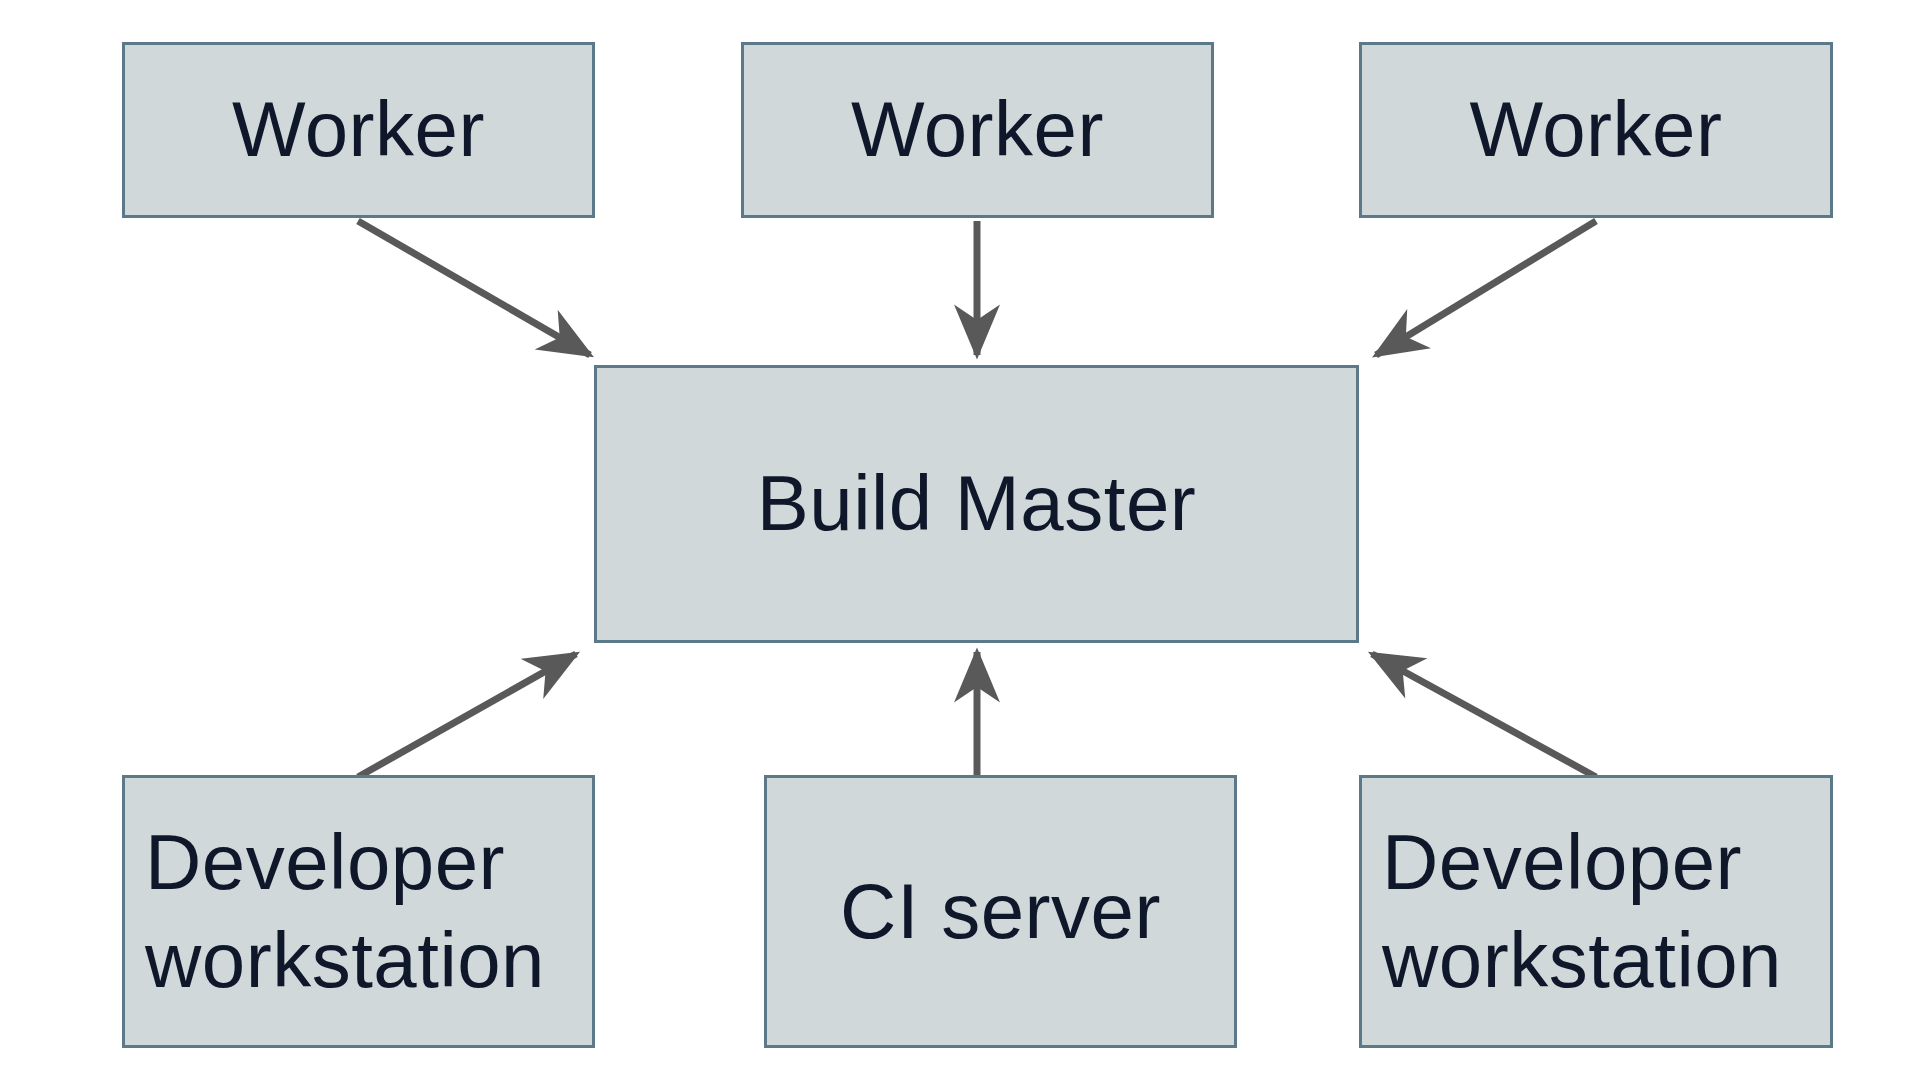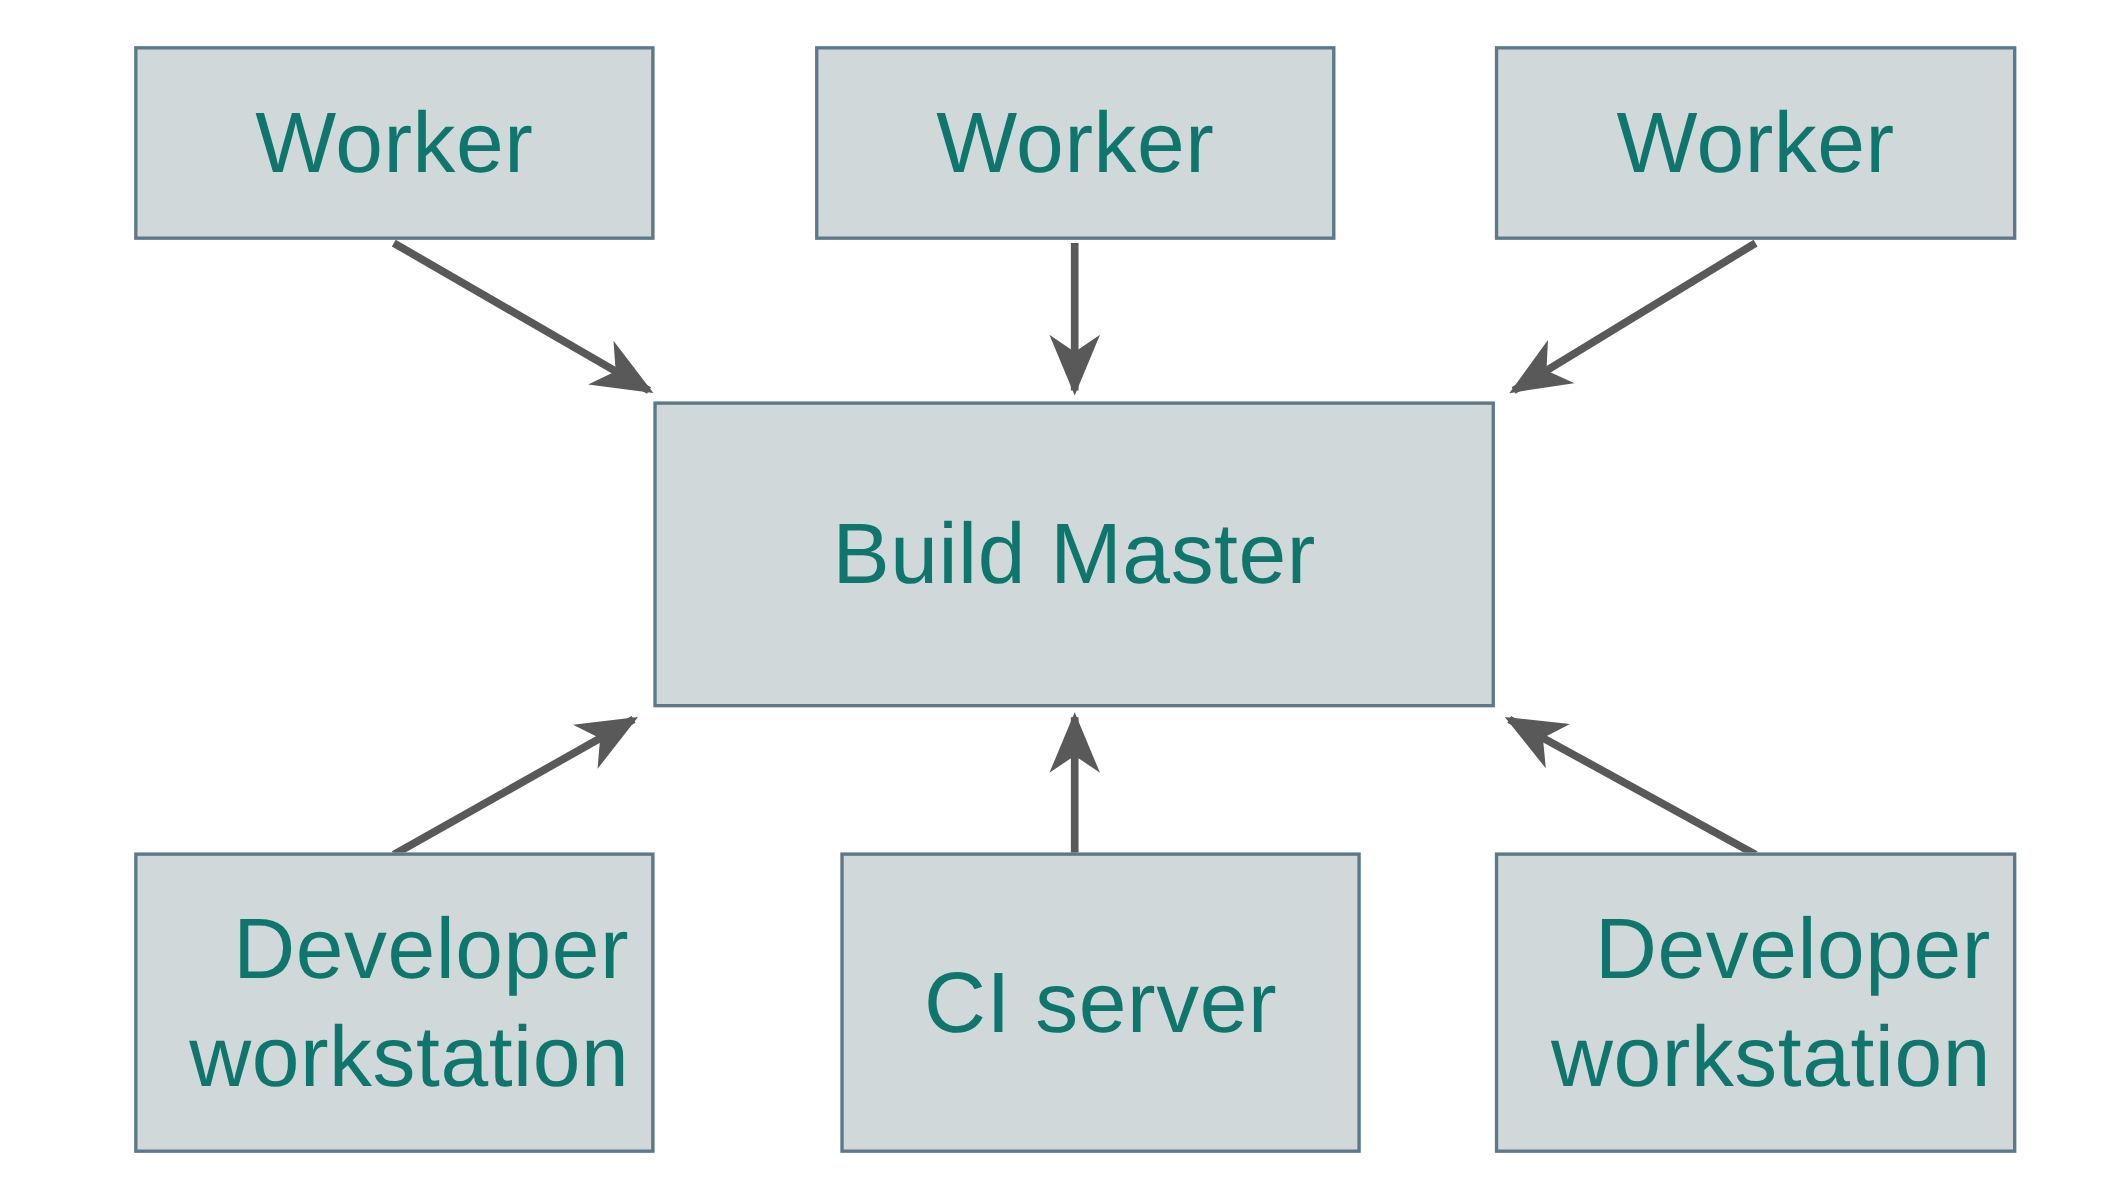--- a/index.html
+++ b/index.html
@@ -23,22 +23,22 @@
     height: 1090px;
   }
   .node {
     position: absolute;
     box-sizing: border-box;
     background: #d1d8da;
     border: 3px solid #5b7988;
     display: flex;
     align-items: center;
     justify-content: center;
-    text-align: right;
-    color: #0f766e;
+    text-align: left;
+    color: #0f172a;
     font-size: 78px;
     line-height: 1.25;
     letter-spacing: 0.5px;
   }
   
   #worker-1 { left: 122px;  top: 42px;  width: 473px; height: 176px; }
   #worker-2 { left: 741px;  top: 42px;  width: 473px; height: 176px; }
   #worker-3 { left: 1359px; top: 42px;  width: 474px; height: 176px; }
   
   #build-master { left: 594px; top: 365px; width: 765px; height: 278px; }

